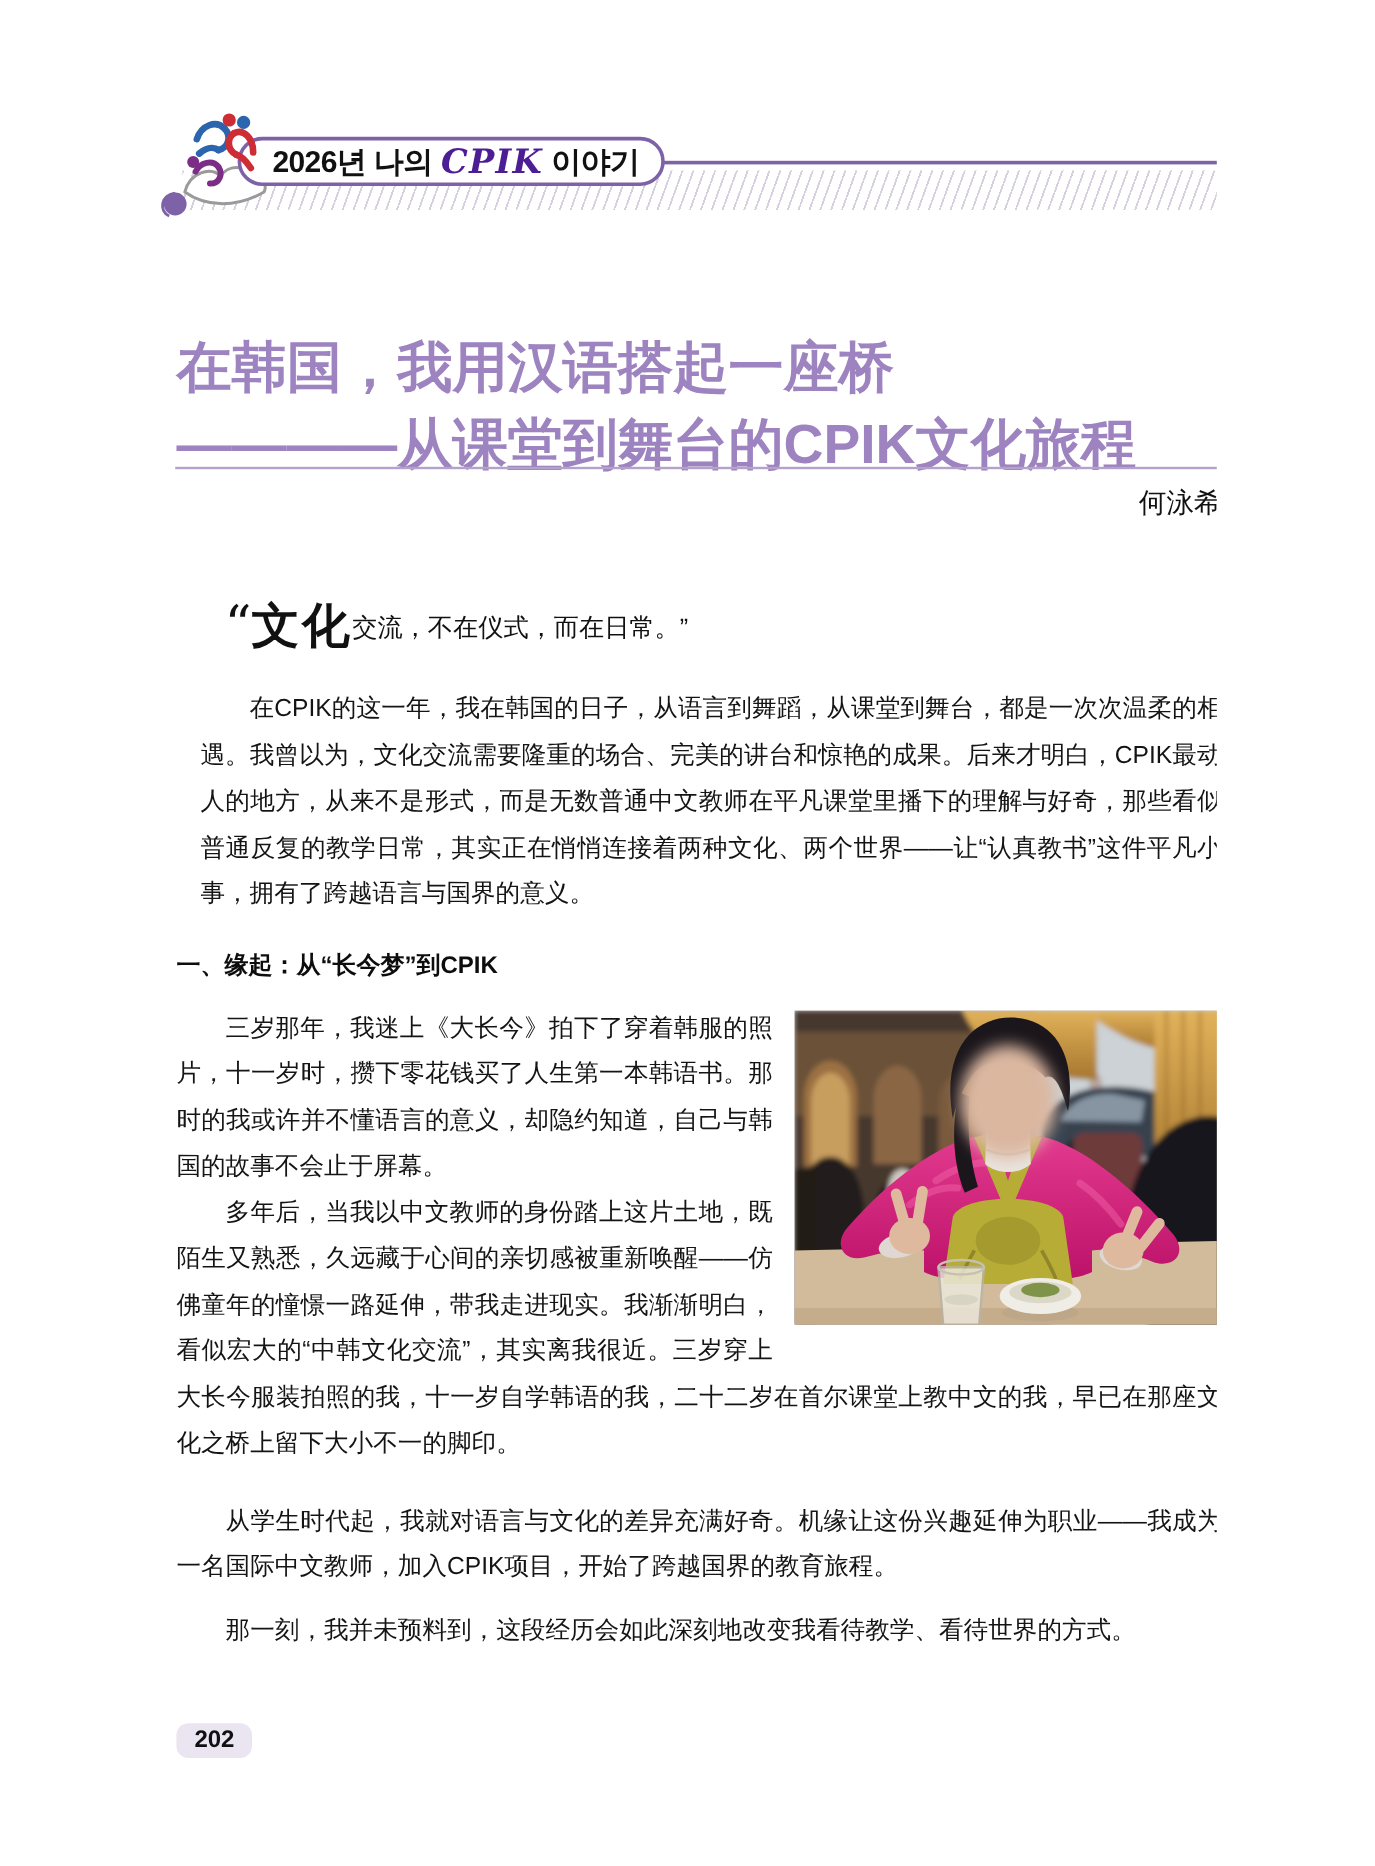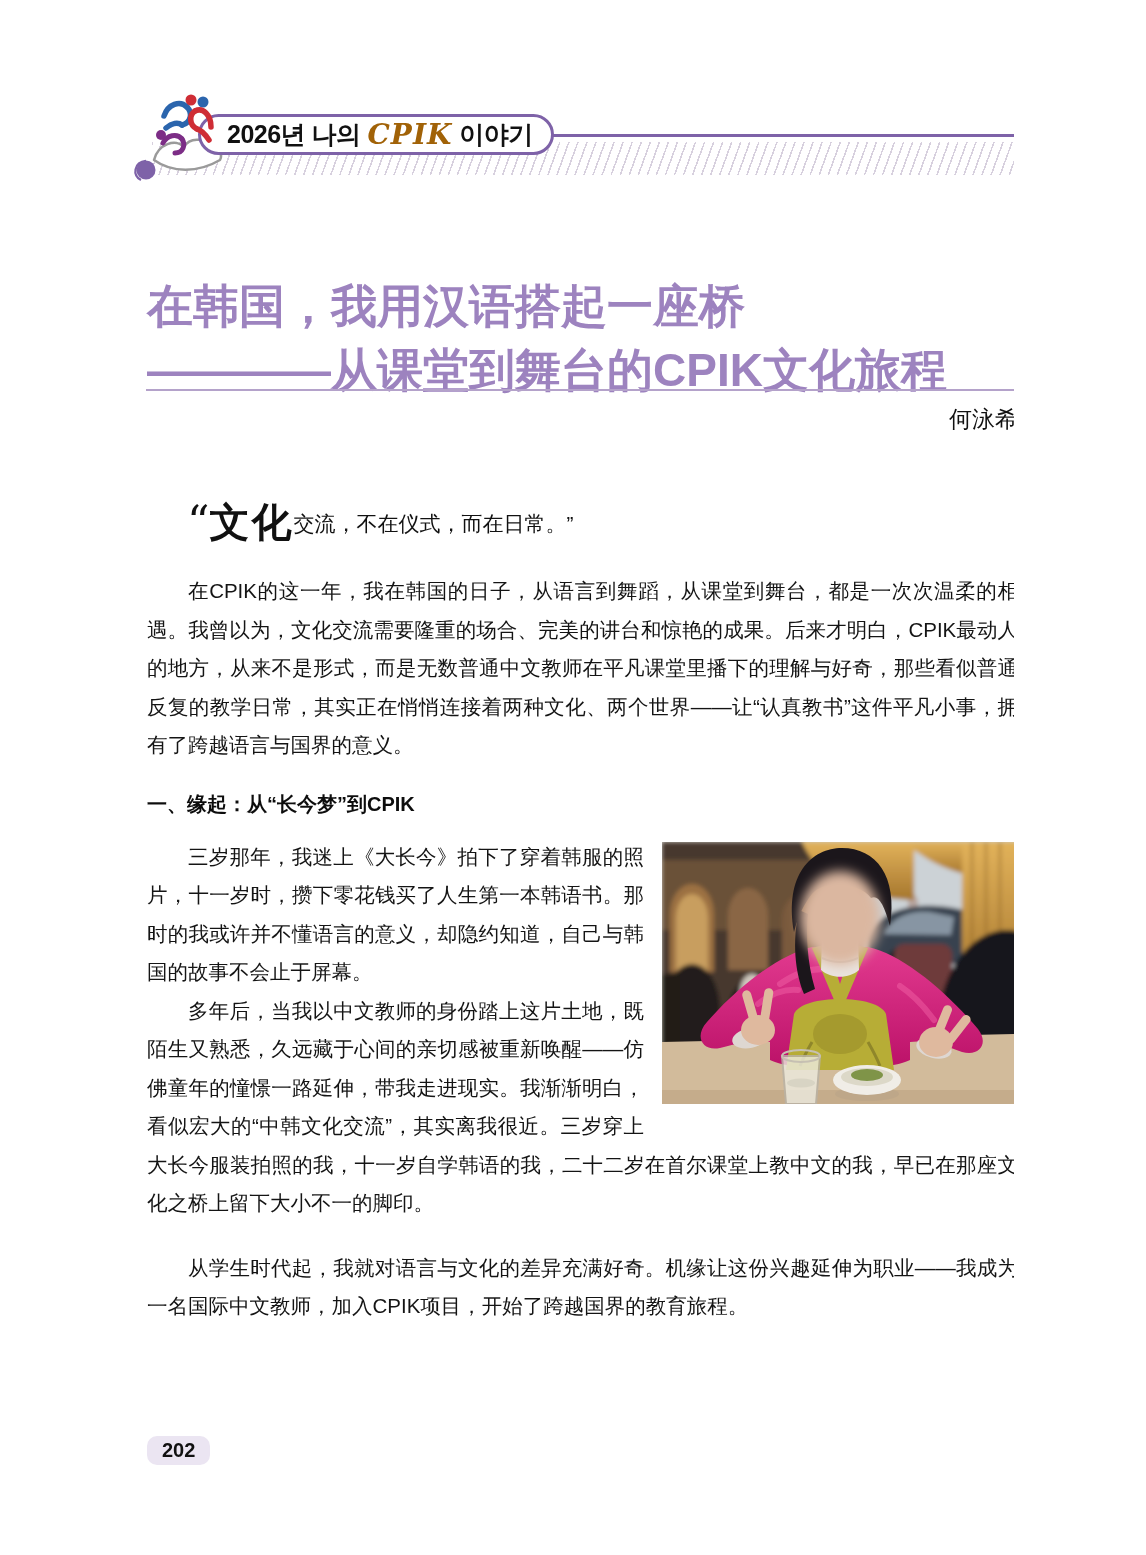--- a/index.html
+++ b/index.html
@@ -13,40 +13,40 @@
     background:repeating-linear-gradient(110deg,#d7d0de 0px,#d7d0de 1.5px,transparent 1.5px,transparent 8.5px);
     z-index:1;
   }
   .hline{position:absolute;left:214px;top:134px;width:932px;height:3px;background:#7e62a8;z-index:2;}
   .pill{
     position:absolute;left:198px;top:114px;height:41px;box-sizing:border-box;
     border:3px solid #7e62a8;border-radius:22px;background:#fff;
     display:flex;align-items:center;gap:7px;padding:0 18px 0 26px;z-index:3;white-space:nowrap;
   }
   .pill .k{font-size:25px;font-weight:bold;color:#111;letter-spacing:-0.5px;}
-  .pill .cpik{font-family:"DejaVu Serif","Liberation Serif",serif;font-style:italic;font-weight:bold;font-size:28px;color:#a16207;letter-spacing:1px;}
+  .pill .cpik{font-family:"DejaVu Serif","Liberation Serif",serif;font-style:italic;font-weight:bold;font-size:28px;color:#4c1d95;letter-spacing:1px;}
   .logo{position:absolute;left:154px;top:92px;z-index:4;}
   .swoosh{position:absolute;left:124px;top:116px;z-index:2;}
   
   .title{position:absolute;left:147px;top:243px;width:880px;color:#9d83bf;
          font-size:46px;font-weight:bold;line-height:64px;letter-spacing:0px;}
   .title-rule{position:absolute;left:146px;top:389px;width:873px;height:2px;background:#b4a2ca;}
   .author{position:absolute;left:147px;top:404px;width:871px;text-align:right;
           font-size:23px;font-weight:normal;color:#111;}
   
   .article-body{position:absolute;left:147px;top:498px;width:871px;}
   .quote{margin:0;padding-left:40px;font-size:21px;line-height:52px;color:#111;}
   .q-open{font-family:"DejaVu Serif","Liberation Serif",serif;font-size:44px;vertical-align:-6px;line-height:0;}
   .q-lead{font-family:"DejaVu Serif","Liberation Serif",serif;font-size:40px;font-weight:600;vertical-align:-5px;letter-spacing:2px;line-height:0;}
   .q-rest{font-size:21px;}
   .body-p{
     margin:0;font-size:20.5px;line-height:38.5px;text-align:justify;
     text-indent:2em;color:#141414;
   }
-  .intro{margin-top:22px;}
+  .intro{margin-top:22px;margin-left:20px;}
   .sec-h{margin:26px 0 20px 0;font-size:20px;font-weight:bold;color:#0d0d0d;}
   .sec-body{overflow:visible;}
   .photo{
     float:right;width:356px;height:262px;margin:4px 0 12px 18px;
     background:#cfcdc8;overflow:hidden;
   }
   .photo svg{display:block;width:100%;height:100%;}
   .pgap1{margin-top:26px;}
   .pgap2{margin-top:14px;}
   
@@ -217,18 +217,19 @@
             <ellipse cx="205" cy="238" rx="34" ry="15" fill="#f0ede7"></ellipse>
             <ellipse cx="205" cy="235" rx="26" ry="9" fill="#dcd8c8"></ellipse>
             <ellipse cx="205" cy="233" rx="16" ry="6" fill="#7f9448"></ellipse>
           </g>
         </svg>
       </div>
 
       <p class="body-p">三岁那年，我迷上《大长今》拍下了穿着韩服的照片，十一岁时，攒下零花钱买了人生第一本韩语书。那时的我或许并不懂语言的意义，却隐约知道，自己与韩国的故事不会止于屏幕。</p>
       <p class="body-p">多年后，当我以中文教师的身份踏上这片土地，既陌生又熟悉，久远藏于心间的亲切感被重新唤醒——仿佛童年的憧憬一路延伸，带我走进现实。我渐渐明白，看似宏大的“中韩文化交流”，其实离我很近。三岁穿上大长今服装拍照的我，十一岁自学韩语的我，二十二岁在首尔课堂上教中文的我，早已在那座文化之桥上留下大小不一的脚印。</p>
       <p class="body-p pgap1">从学生时代起，我就对语言与文化的差异充满好奇。机缘让这份兴趣延伸为职业——我成为一名国际中文教师，加入CPIK项目，开始了跨越国界的教育旅程。</p>
+      <p class="body-p pgap2">那一刻，我并未预料到，这段经历会如此深刻地改变我看待教学、看待世界的方式。</p>
     </div>
   </div>
 
   <div class="page-badge">202</div>
 
 </div>
 
 </body></html>

